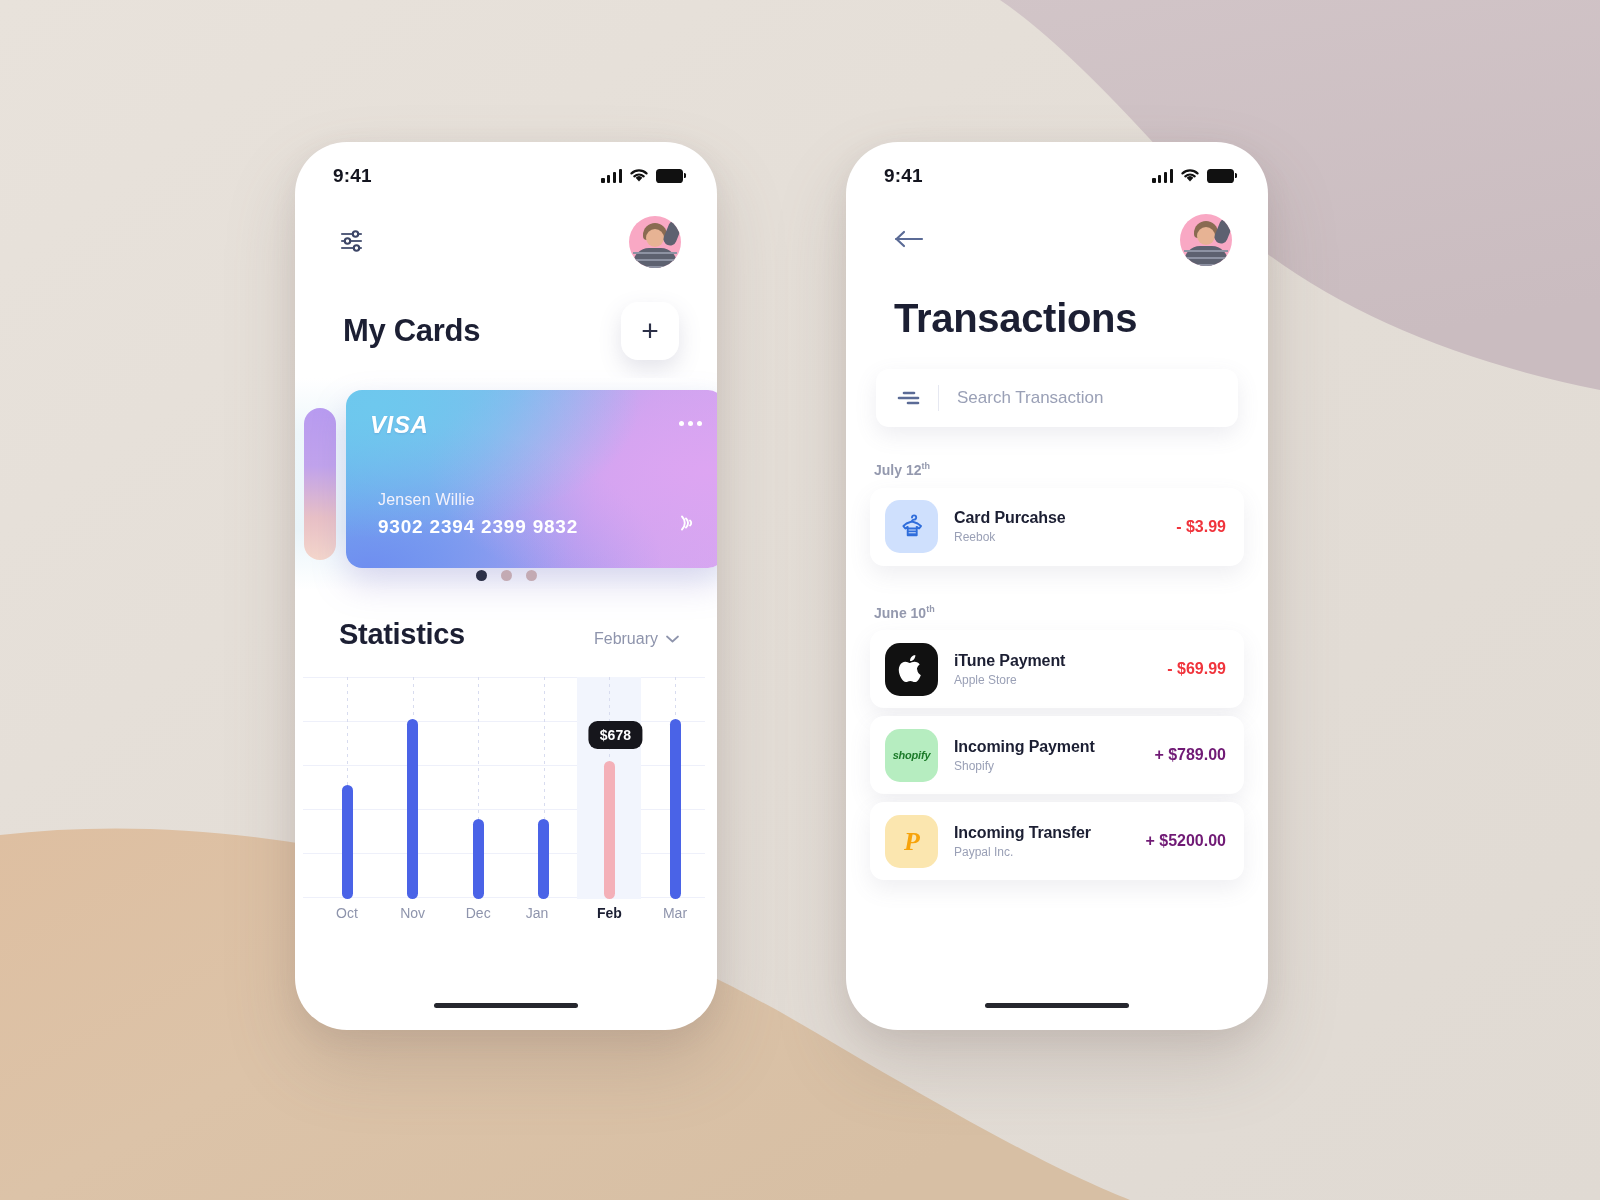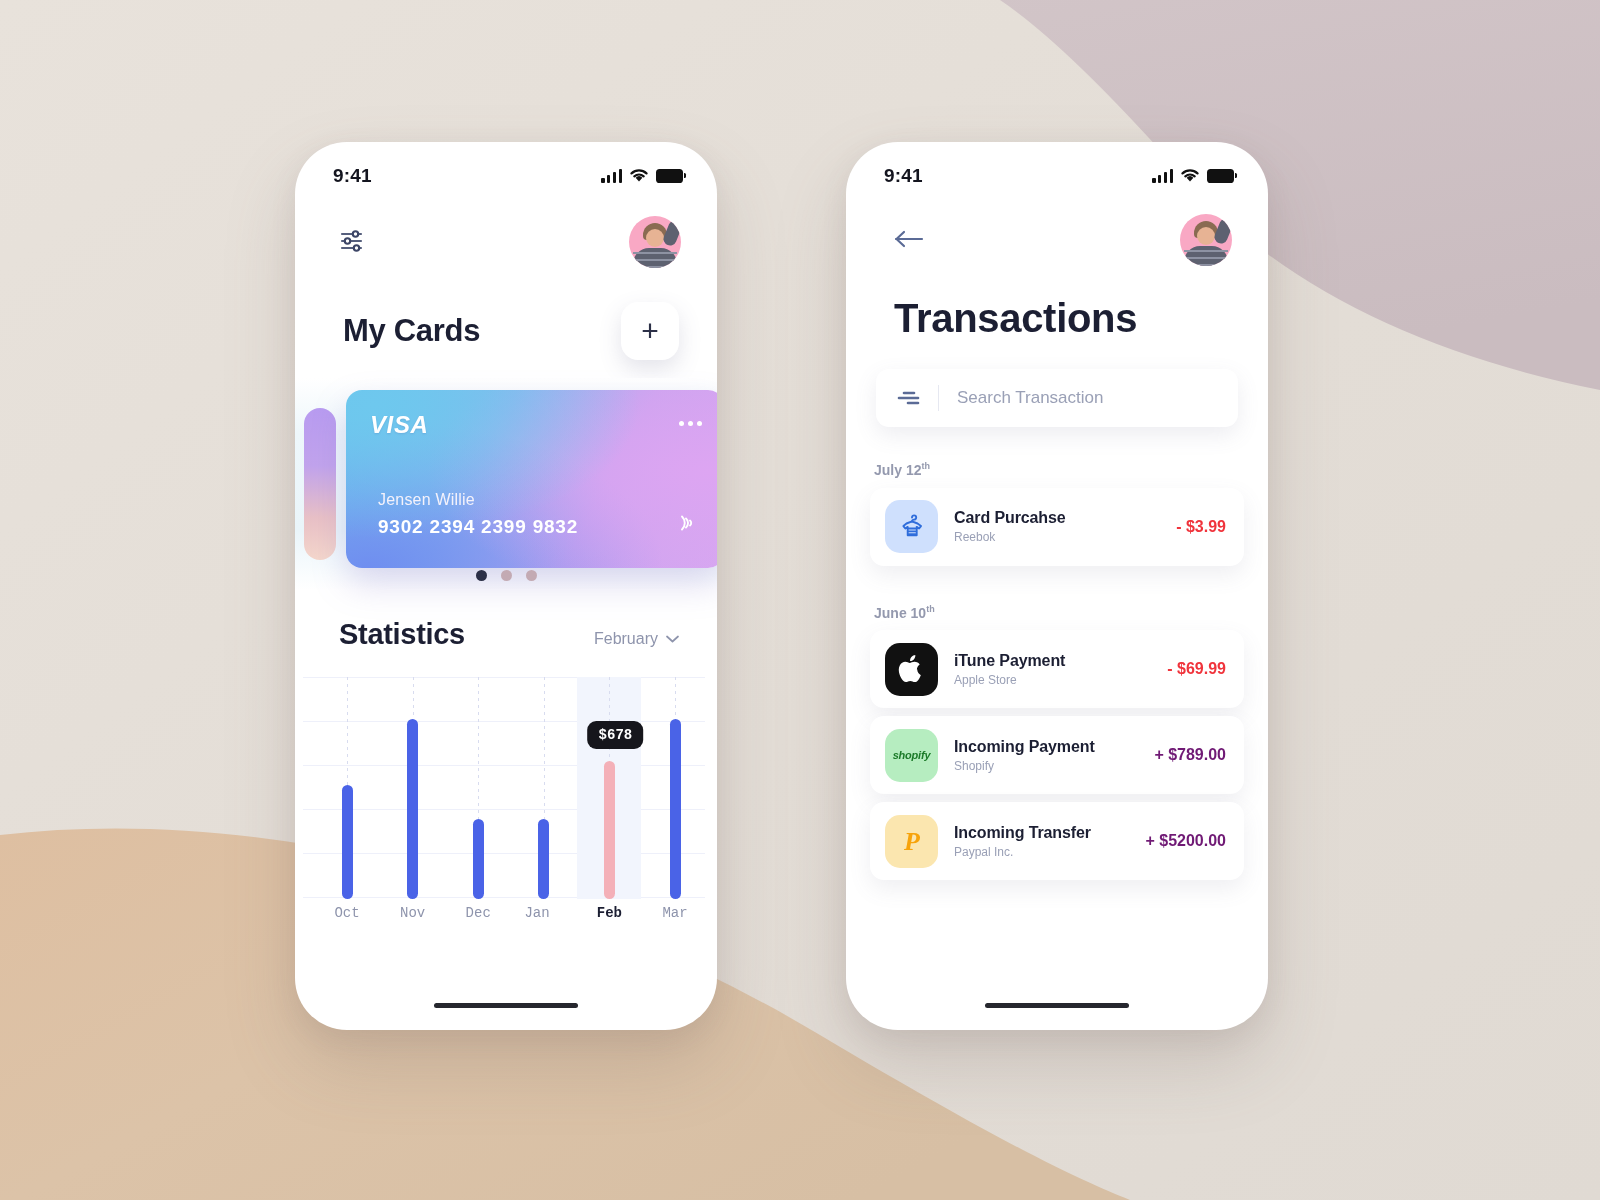--- a/index.html
+++ b/index.html
@@ -119,21 +119,21 @@
   
   .stats-head {
     display:flex; align-items:baseline; justify-content:space-between;
     padding:28px 38px 0 44px;
   }
   .h2 { font-size:29px; font-weight:bold; color:#1c1f33; letter-spacing:-.3px; }
   .month-sel { display:flex; align-items:center; gap:8px; cursor:pointer; }
   .month-txt { font-size:16px; color:#8e94ac; }
   .chev { width:13px; height:8px; }
 
-  .chart-wrap { position:relative; margin:26px 0 0; padding:0 12px 0 8px; height:250px;font-family:Liberation Mono, monospace; }
+  .chart-wrap { position:relative; margin:26px 0 0; padding:0 12px 0 8px; height:250px; }
   .plot { position:relative; height:222px; }
   .gridline { position:absolute; left:0; right:0; height:1px; background:#eef0fa; }
   .hl-band { position:absolute; top:0; bottom:0; background:#f2f5fd; }
   .vtick { position:absolute; top:0; bottom:0; width:1px;
            background:repeating-linear-gradient(180deg,#d8dcef 0 3px,transparent 3px 7px); }
   .bar { position:absolute; bottom:0; width:11px; border-radius:6px; background:#4a63e7; }
   .bar.pink { background:#f4b0b8; }
   .tip {
     position:absolute; background:#16161c; color:#fff; font-size:14px; font-weight:bold;
     padding:6px 11px; border-radius:9px; white-space:nowrap; transform:translateX(-50%);

